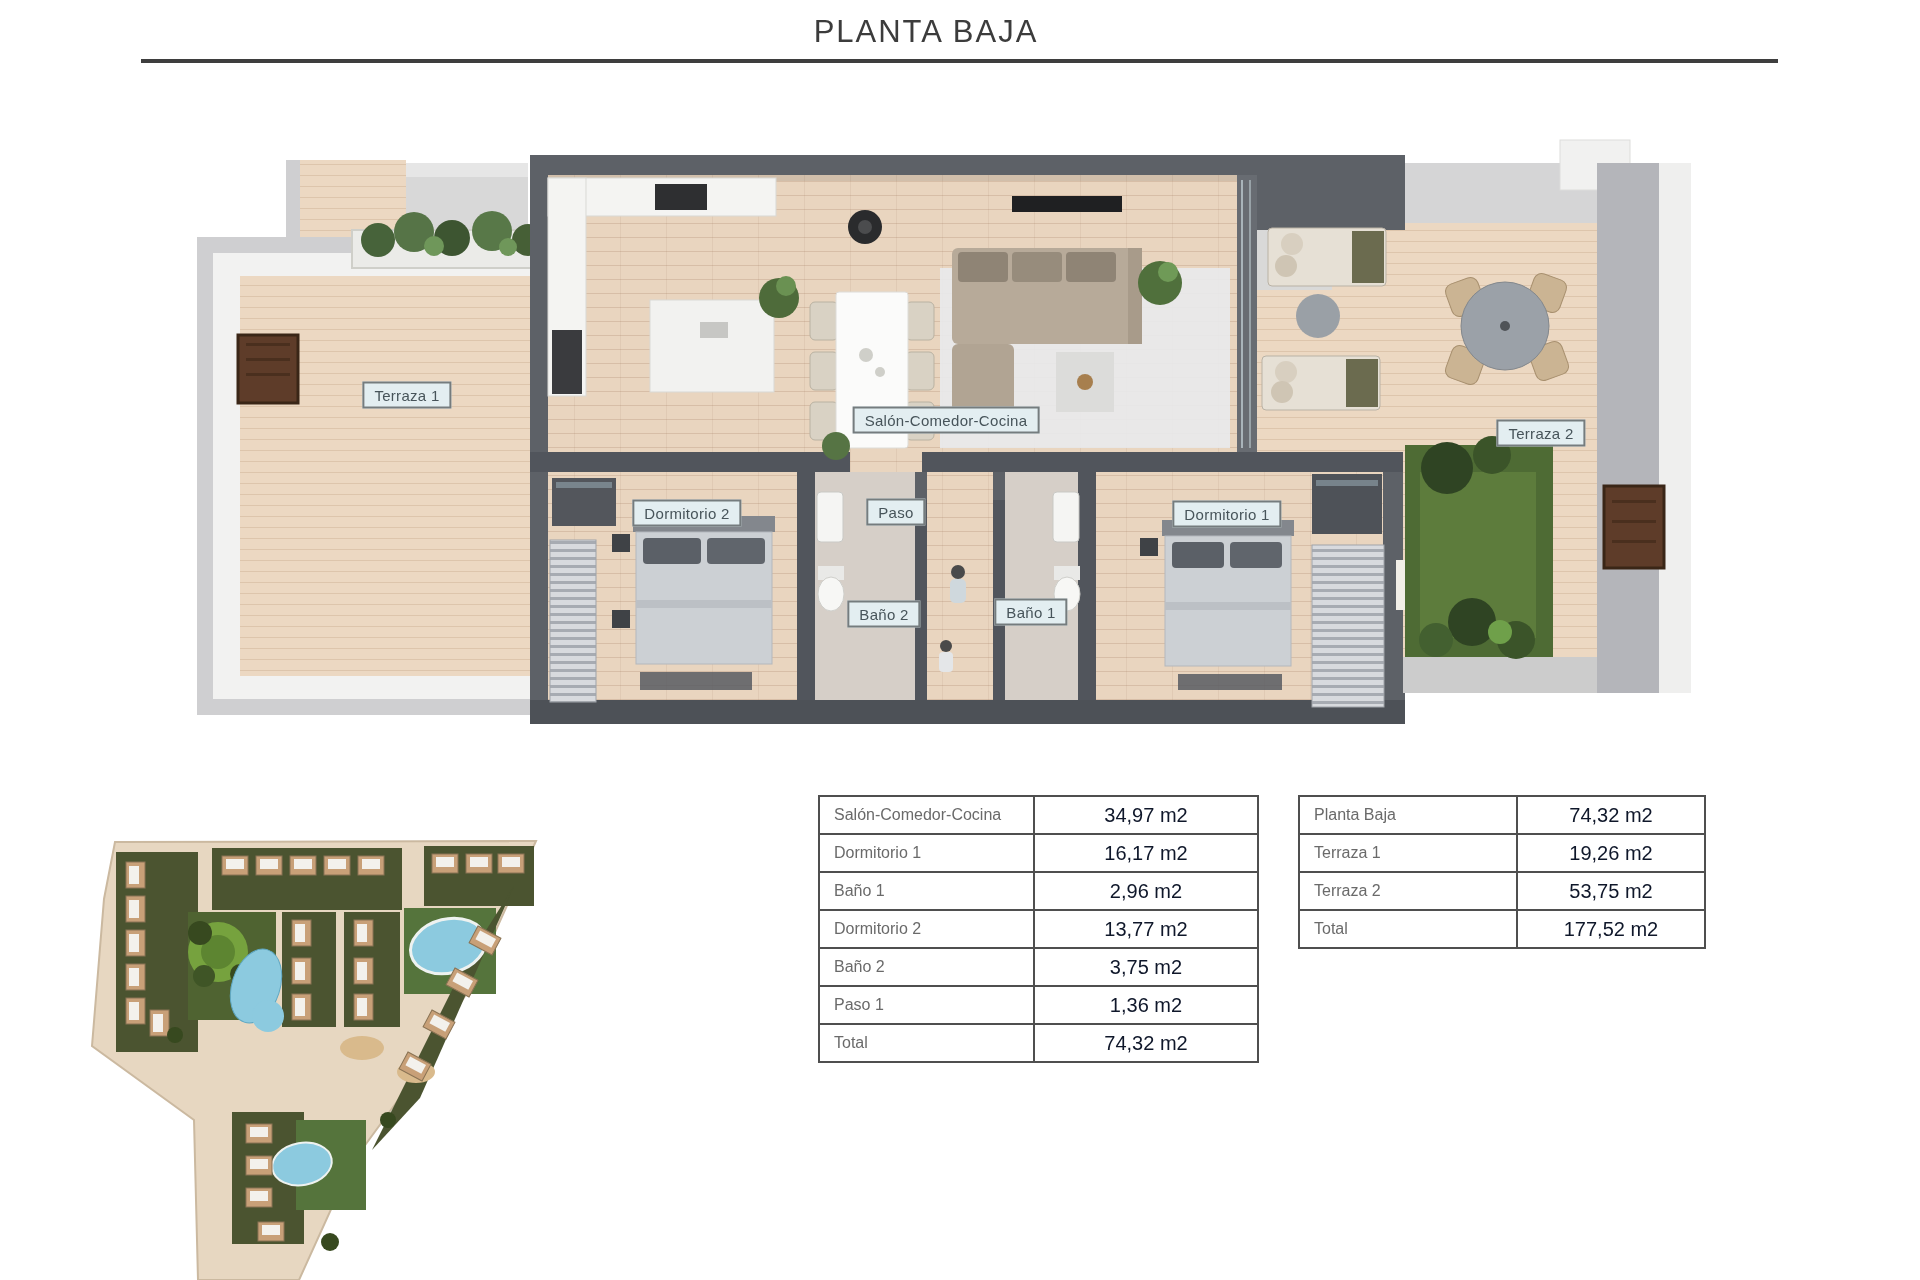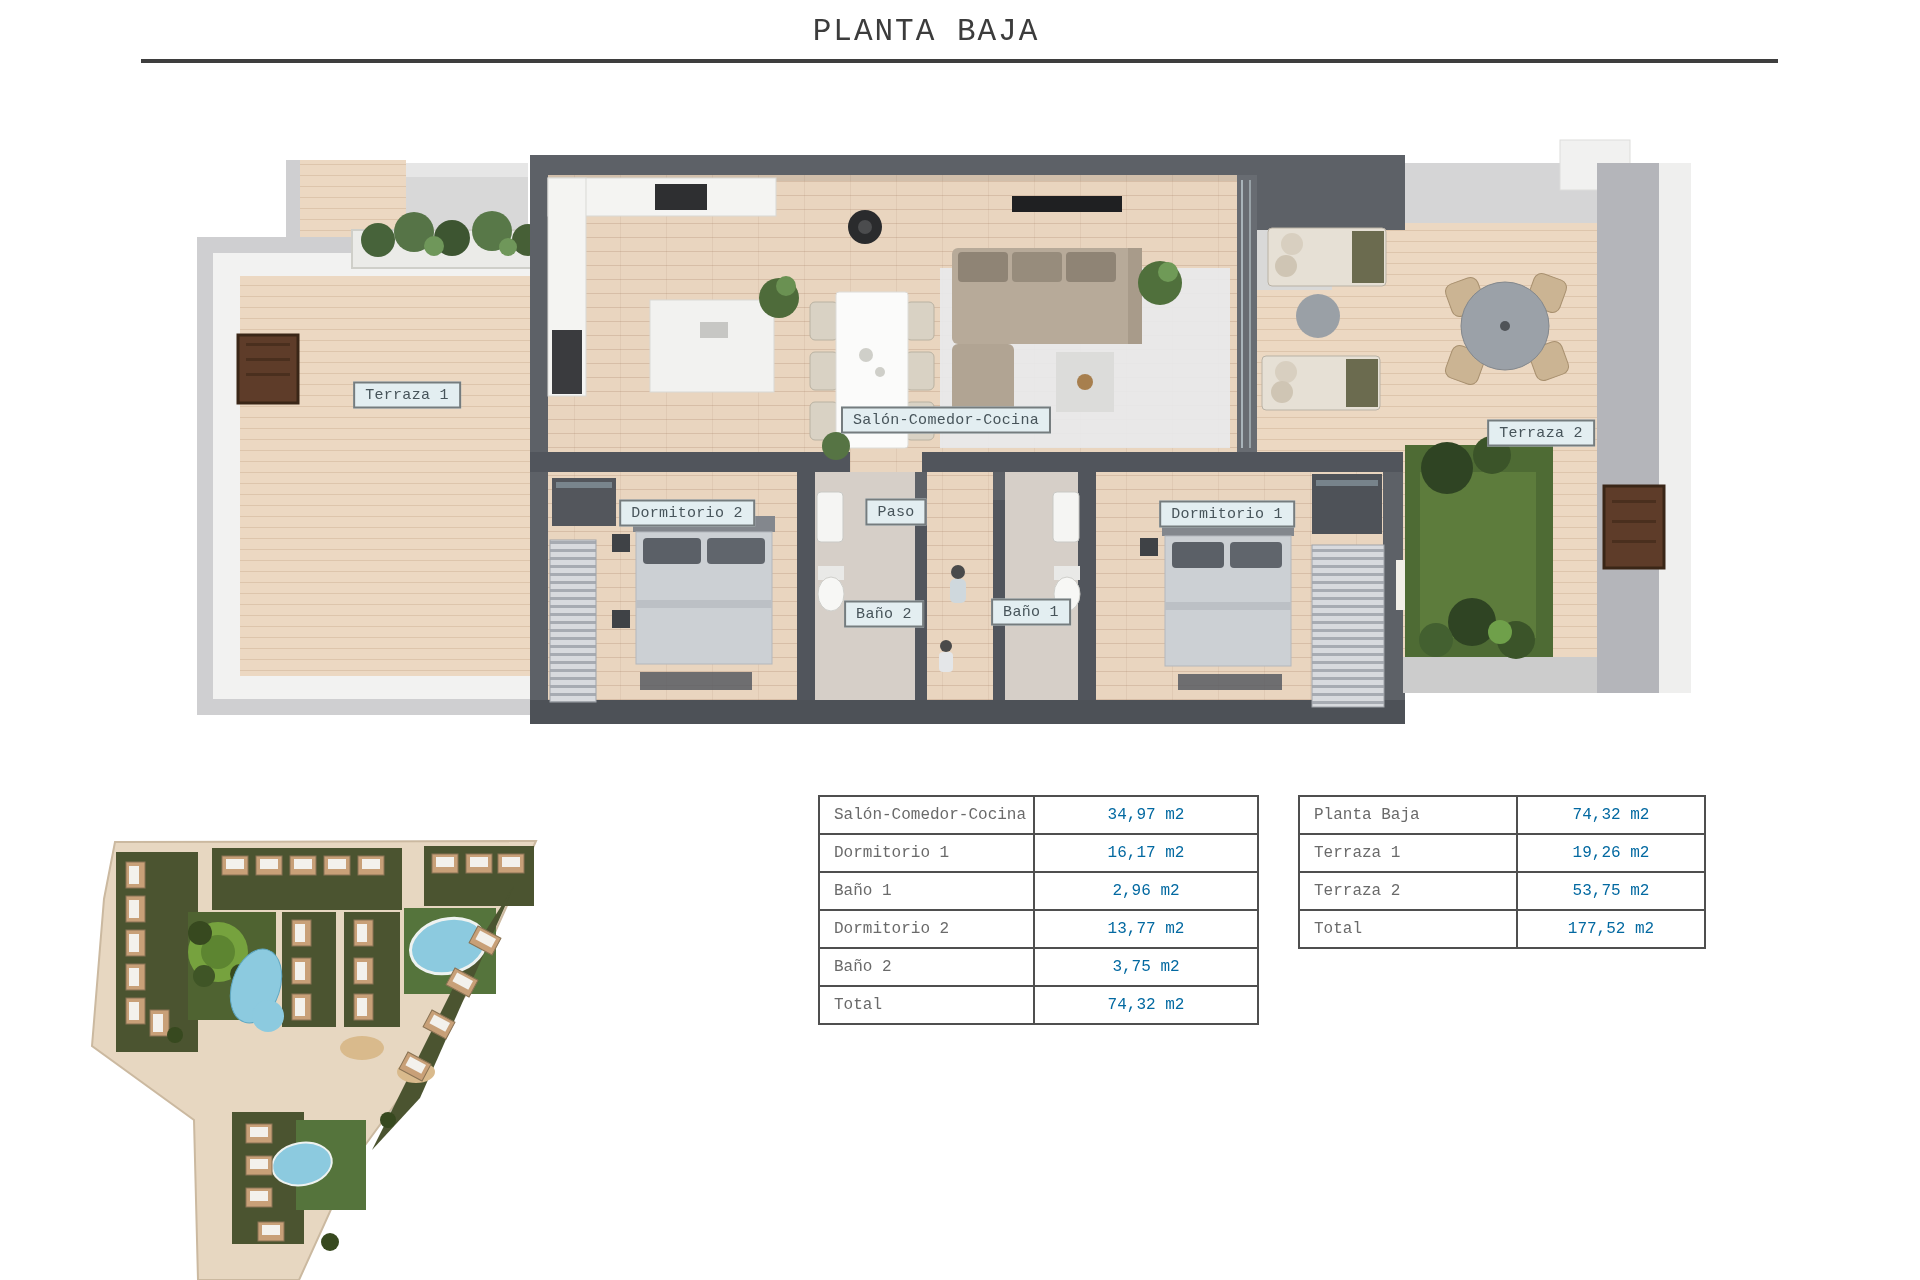--- a/index.html
+++ b/index.html
@@ -1,33 +1,33 @@
 <!DOCTYPE html>
 <html><head>
 <meta charset="utf-8">
 <style>
   html,body{margin:0;padding:0;background:#ffffff;}
   .page{position:relative;width:1920px;height:1280px;background:#ffffff;overflow:hidden;
-        font-family:Liberation Mono, monospace;}
+        font-family:Liberation Sans, sans-serif;}
   .page-title{position:absolute;left:0;top:14px;width:1852px;text-align:center;
         font-size:31px;letter-spacing:2px;color:#3c3c3c;font-weight:400;}
   .title-rule{position:absolute;left:141px;top:59px;width:1637px;height:4px;background:#3e3e3e;}
   svg.scene{position:absolute;left:0;top:0;width:1920px;height:1280px;}
   .plan-label{position:absolute;transform:translate(-50%,-50%);background:#e3eef1;
         border:2px solid #757c7e;color:#47545a;font-size:15px;line-height:1;
         padding:4px 10px;white-space:nowrap;letter-spacing:.3px;}
   .surface-table{position:absolute;background:#ffffff;border:2px solid #4f4f4f;}
   .st-header{height:34px;display:flex;align-items:center;justify-content:center;
         background:#ebebeb;border-bottom:2px solid #4f4f4f;font-size:20px;color:#565656;
         letter-spacing:.6px;}
   .st-row{display:flex;height:36px;border-bottom:2px solid #4f4f4f;}
   .st-row:last-child{border-bottom:none;justify-content:flex-end;}
   .st-name{display:flex;align-items:center;padding-left:14px;font-size:16px;color:#6a6a6a;
         border-right:2px solid #4f4f4f;}
-  .st-area{flex:1;display:flex;align-items:center;justify-content:center;font-size:16px;color:#0369a1;}
+  .st-area{flex:1;display:flex;align-items:center;justify-content:center;font-size:20px;color:#0f172a;}
   .t-left .st-name{width:199px;}
   .t-right .st-name{width:202px;}
 </style>
 </head>
 <body>
 
 <div class="page">
 
   <svg class="scene" viewBox="0 0 1920 1280" aria-hidden="true">
     <defs>
@@ -342,20 +342,24 @@
     </div>
     <div class="st-row">
       <div class="st-name">Dormitorio 2</div>
       <div class="st-area">13,77 m2</div>
     </div>
     <div class="st-row">
       <div class="st-name">Baño 2</div>
       <div class="st-area">3,75 m2</div>
     </div>
     <div class="st-row">
+      <div class="st-name">Paso 1</div>
+      <div class="st-area">1,36 m2</div>
+    </div>
+    <div class="st-row">
       <div class="st-name">Total</div>
       <div class="st-area">74,32 m2</div>
     </div>
   </div>
 
   <div class="surface-table t-right" style="left:1298px;top:795px;width:404px;">
     <div class="st-row">
       <div class="st-name">Planta Baja</div>
       <div class="st-area">74,32 m2</div>
     </div>

